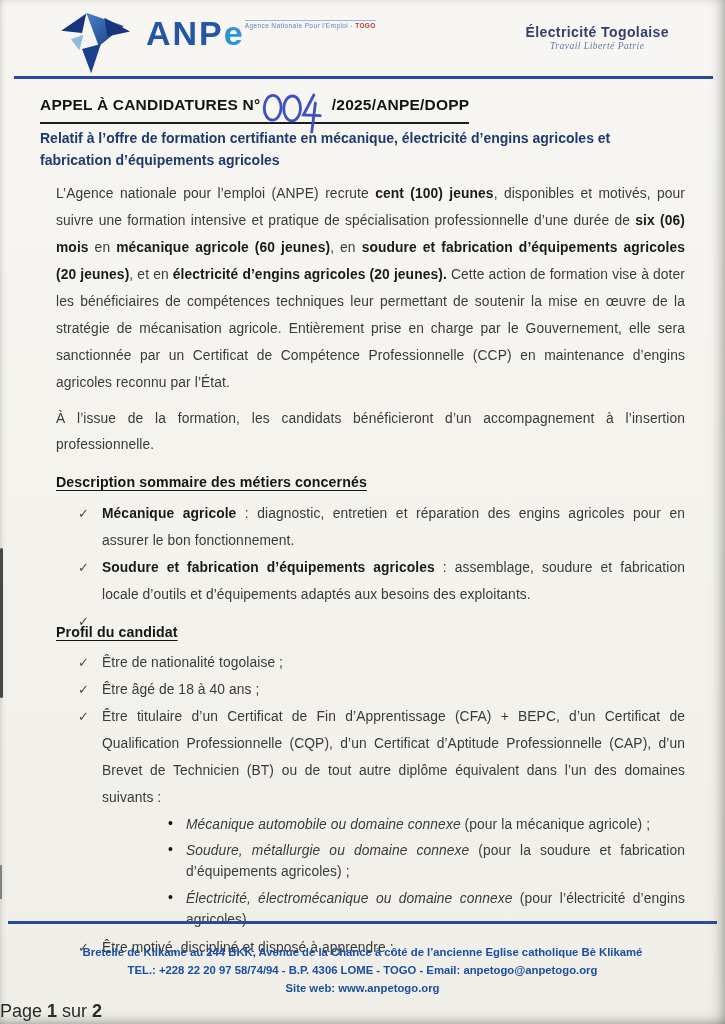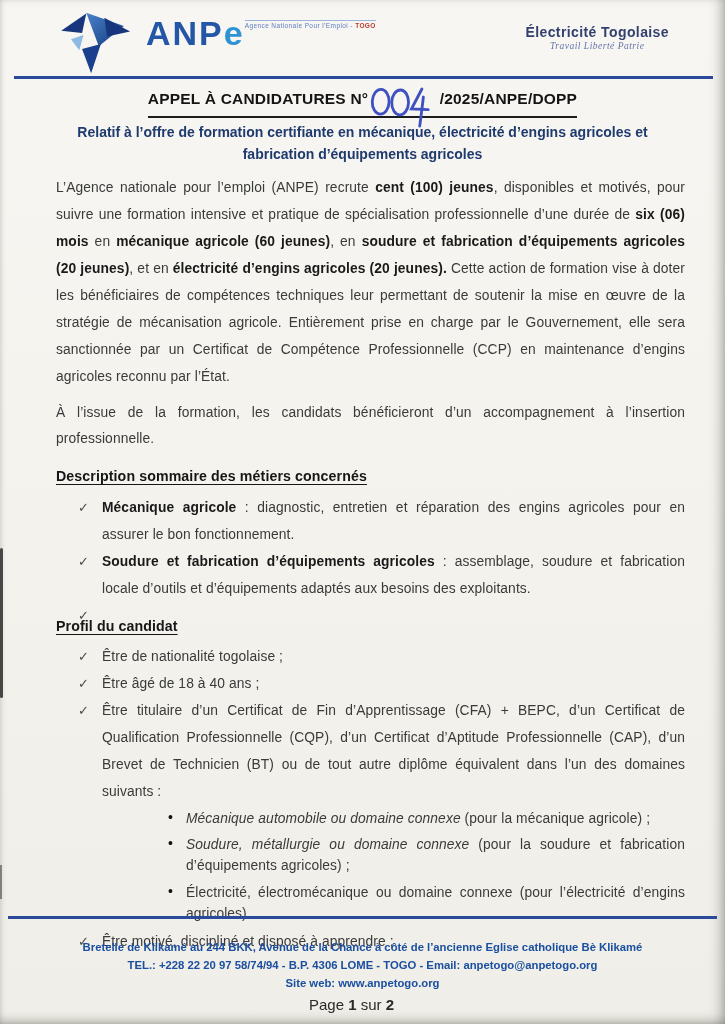--- a/index.html
+++ b/index.html
@@ -21,42 +21,42 @@
   .brand{font-size:34px;line-height:30px;font-weight:600;letter-spacing:2px;color:#2356a6;}
   .brand .e{color:#2d93d5;font-weight:700;}
   .tagline{font-size:6.5px;letter-spacing:.4px;color:#5f7ec0;border-top:1px solid #9db4dd;padding-top:1px;margin-top:2px;white-space:nowrap;}
   .tagline .togo{color:#b73a2e;font-weight:700;}
   .republic{text-align:center;margin-top:14px;margin-right:14px;}
   .republic-title{font-size:14px;font-weight:700;color:#333f6e;letter-spacing:.4px;}
   .republic-motto{font-family:"Liberation Serif",serif;font-style:italic;font-size:9.5px;color:#6474ac;margin-top:1px;letter-spacing:.5px;}
   .header-rule{border:none;border-top:3px solid #2b4a9b;margin:4px 12px 0 14px;}
 
   
-  .title-block{text-align:center;margin-top:6px;}
+  .title-block{margin-top:12px;padding-left:40px;}
   .doc-title{display:inline-block;border-bottom:2px solid #1c1c1c;font-size:15.5px;font-weight:700;color:#141414;letter-spacing:.2px;padding-bottom:1px;}
   .hand-num{display:inline-block;vertical-align:middle;margin:0 3px -16px 2px;overflow:visible;}
   .subtitle{font-size:14px;font-weight:700;color:#1f3a6e;line-height:1.55;margin-top:4px;}
 
   
   .content{padding:10px 40px 0 56px;font-size:13.8px;line-height:1.95;text-align:justify;color:#3a3a3a;letter-spacing:.1px;}
   .content b,.content .b{color:#1a1a1a;}
   p.para{margin:0 0 9px 0;}
   .section-heading{font-size:14.2px;font-weight:700;color:#161616;text-decoration:underline;text-underline-offset:3px;margin:10px 0 4px 0;text-align:left;}
   ul.checks{list-style:none;margin:0 0 4px 22px;padding:0;}
   ul.checks>li{position:relative;padding-left:24px;}
   .chk{position:absolute;left:0;top:0;color:#4a4a4a;font-size:13px;}
   ul.dots{list-style:none;margin:2px 0 2px 64px;padding:0;line-height:1.55;}
   ul.dots>li{position:relative;padding-left:20px;margin-bottom:5px;}
   .dot{position:absolute;left:2px;top:-1px;color:#111;font-size:14px;}
 
   
   .footer{position:absolute;left:0;right:0;bottom:0;background:transparent;}
   .footer-rule{border:none;border-top:3px solid #2b4a9b;margin:0 8px;}
   .footer-address{text-align:center;color:#1b4fa0;font-weight:700;font-size:11.3px;line-height:1.6;margin-top:19px;}
-  .page-label{text-align:center;padding:4px 22px 11px 0;font-size:15px;color:#2a2a2a;}
+  .page-label{text-align:left;padding:4px 22px 2px 0;font-size:18px;color:#2a2a2a;}
 </style>
 </head>
 <body>
 
 <div class="page">
   <div class="scan-streak"></div>
   <div class="scan-streak2"></div>
 
   <div class="header">
     <div class="logo">
@@ -116,21 +116,21 @@
     </ul>
 
     <div class="section-heading">Profil du candidat</div>
     <ul class="checks">
       <li><span class="chk">✓</span><span><span>Être de nationalité togolaise ;</span></span></li>
       <li><span class="chk">✓</span><span><span>Être âgé de 18 à 40 ans ;</span></span></li>
       <li><span class="chk">✓</span><span><span>Être titulaire d’un Certificat de Fin d’Apprentissage (CFA) + BEPC, d’un Certificat de Qualification Professionnelle (CQP), d’un Certificat d’Aptitude Professionnelle (CAP), d’un Brevet de Technicien (BT) ou de tout autre diplôme équivalent dans l’un des domaines suivants :</span></span>
         <ul class="dots">
           <li><span class="dot">•</span><span><span style="font-style: italic;">Mécanique automobile ou domaine connexe</span><span> (pour la mécanique agricole) ;</span></span></li>
           <li><span class="dot">•</span><span><span style="font-style: italic;">Soudure, métallurgie ou domaine connexe</span><span> (pour la soudure et fabrication d’équipements agricoles) ;</span></span></li>
-          <li><span class="dot">•</span><span><span style="">Électricité, électromécanique ou domaine connexe</span><span> (pour l’électricité d’engins agricoles).</span></span></li>
+          <li><span class="dot">•</span><span><span style="font-style: italic;">Électricité, électromécanique ou domaine connexe</span><span> (pour l’électricité d’engins agricoles).</span></span></li>
         </ul>
       </li>
       <li><span class="chk">✓</span><span><span>Être motivé, discipliné et disposé à apprendre ;</span></span></li>
     </ul>
   </div>
 
   <div class="footer">
     <hr class="footer-rule">
     <div class="footer-address">
       <div>Bretelle de Klikamé au 244 BKK, Avenue de la Chance à côté de l’ancienne Eglise catholique Bè Klikamé</div>

